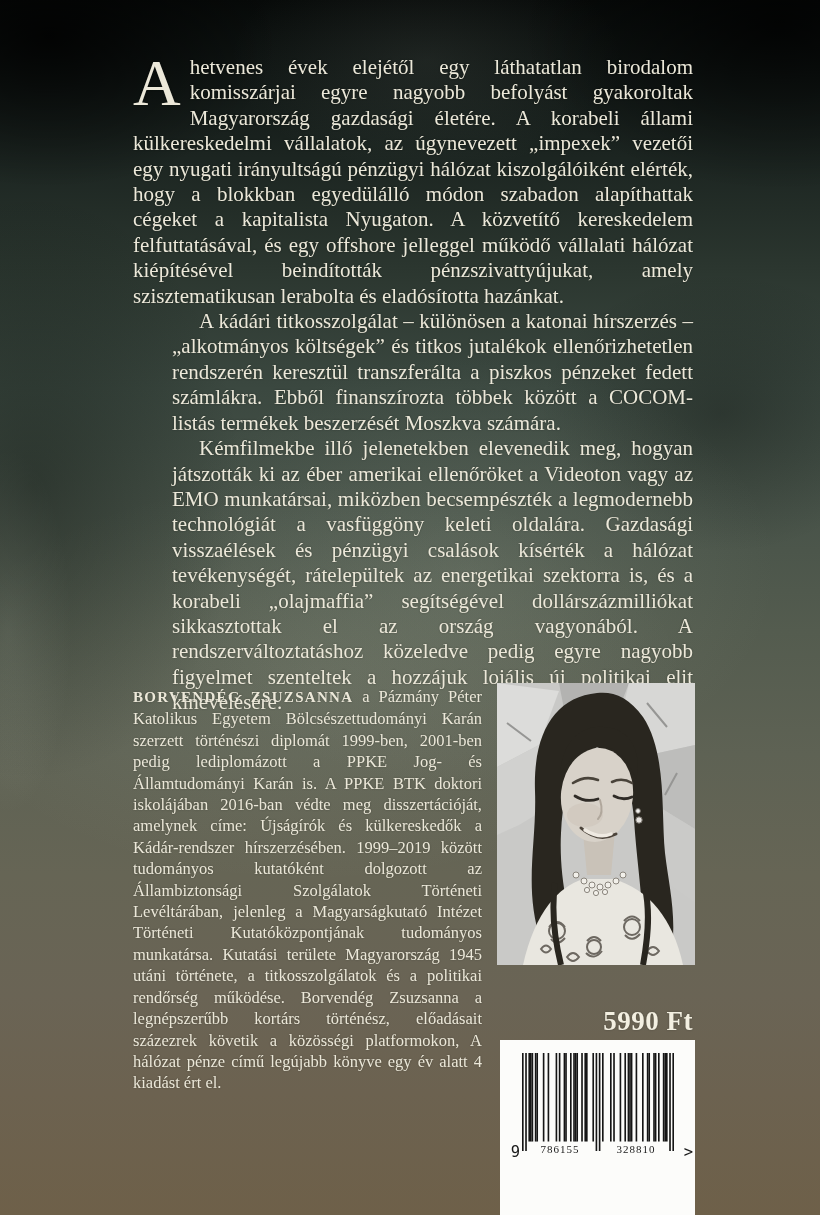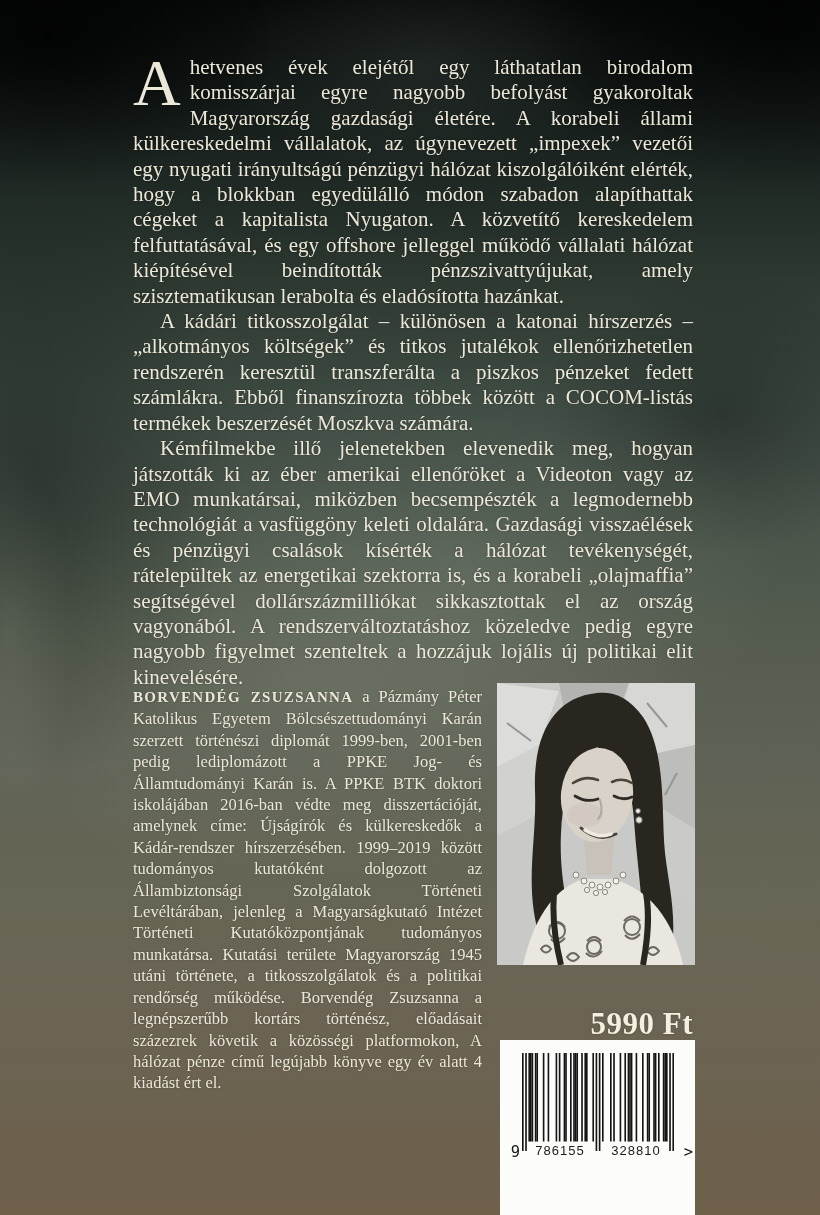--- a/index.html
+++ b/index.html
@@ -23,21 +23,21 @@
         #6c6250 90%, #6e6049 100%);
   }
   .synopsis{
     position:absolute; left:133px; top:55px; width:560px;
     color:#ece8d9;
     font-size:21px; line-height:25.4px;
     text-align:justify;
     text-shadow:0 0 2px rgba(8,12,10,0.35);
   }
   .synopsis p{margin:0;}
-  .synopsis p.indent{text-indent:27px;}
+  .synopsis p.indent{text-indent:27px;margin-left:39px;}
   .drop-cap{
     float:left;
     font-size:66px; line-height:50px;
     padding:3px 9px 0 0;
   }
   .bio{
     position:absolute; left:133px; top:686px; width:349px;
     color:#ece8d9;
     font-size:16.5px; line-height:21.4px;
     text-align:justify;
@@ -45,41 +45,41 @@
   }
   .bio-name{
     font-weight:700; font-size:15px; letter-spacing:1.3px;
   }
   .photo{
     position:absolute; left:497px; top:683px; width:198px; height:282px;
     display:block;
   }
   .price{
     position:absolute; right:127px; top:1006px;
-    color:#f3efe1; font-weight:700; font-size:31px;
+    color:#f3efe1; font-weight:700; font-size:27px;
     letter-spacing:0.5px;
     text-shadow:0 0 2px rgba(8,12,10,0.3);
   }
   .barcode-box{
     position:absolute; left:500px; top:1040px; width:195px; height:175px;
     background:#fcfcfa;
   }
   .bc-bars{
     position:absolute; left:22px; top:13px; width:152px; height:98px;
   }
   .bc-nine{
     position:absolute; left:2px; top:103px; width:18px;
     font-family:"DejaVu Sans Mono", monospace;
     font-size:15.5px; color:#1a1a1a; text-align:right;
   }
   .bc-digits{
     position:absolute; left:22px; top:103px; width:152px;
     display:flex;
-    font-family:Liberation Sans, sans-serif;
-    font-size:13px; color:#1a1a1a;
+    font-family:Liberation Serif, serif;
+    font-size:11px; color:#1a1a1a;
   }
   .bc-digits span{flex:1; text-align:center; letter-spacing:1px;}
   .bc-gt{
     position:absolute; right:2px; top:103px;
     font-family:"DejaVu Sans Mono", monospace;
     font-size:15.5px; color:#1a1a1a;
   }
 </style>
 </head>
 <body>

